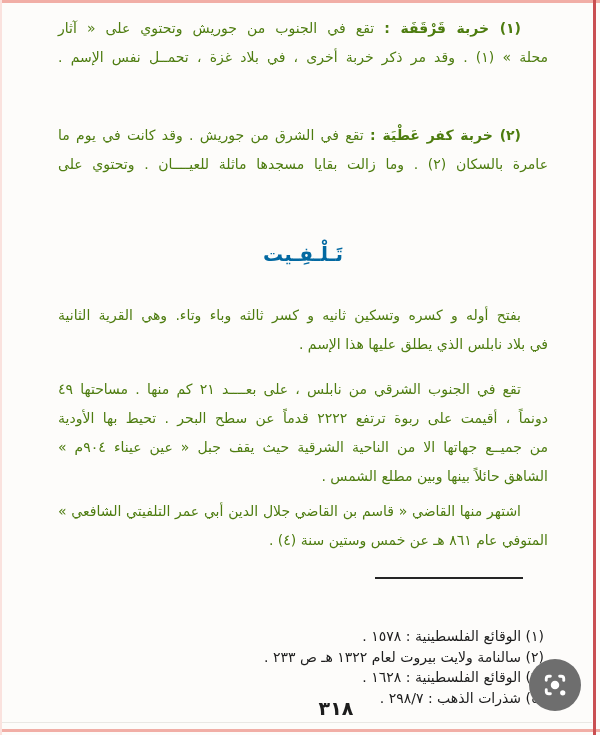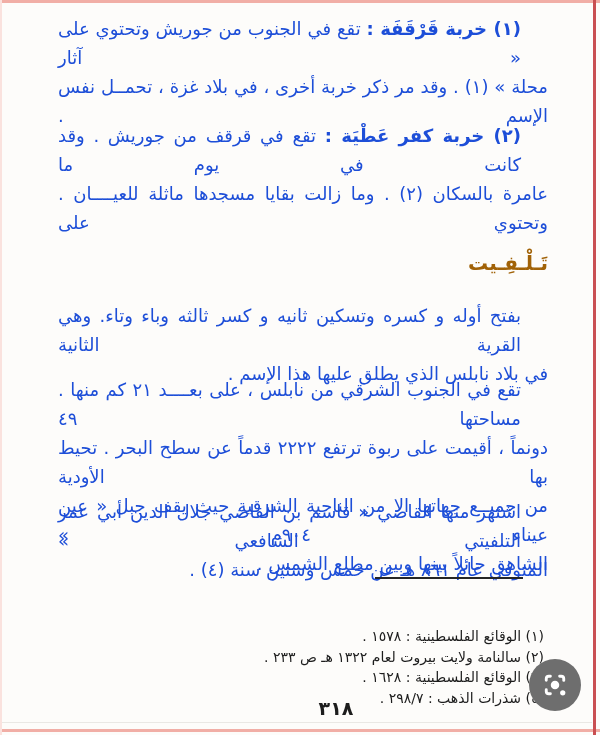--- a/index.html
+++ b/index.html
@@ -11,30 +11,30 @@
   
   .frame-top{position:absolute;top:0;left:0;width:600px;height:3px;background:#f1aea6;}
   .frame-bottom{position:absolute;top:729px;left:0;width:600px;height:3px;background:#f1aea6;}
   .frame-left{position:absolute;top:0;left:0;width:2px;height:735px;background:#fae2de;}
   .frame-right{position:absolute;top:0;left:593px;width:3px;height:735px;background:#c94f52;}
   .faint-rule{position:absolute;top:722px;left:0;width:592px;height:1px;background:#eae8e4;}
 
   
   .para{
     position:absolute;right:52px;width:490px;direction:rtl;
-    font-size:18px;line-height:29px;color:#1d4ed8;
+    font-size:14px;line-height:29px;color:#4d7c0f;
   }
   .line{text-align:justify;text-align-last:justify;}
   .line.lastline{text-align-last:right;}
   .line.first{padding-right:27px;}
   .entry-label{font-weight:bold;}
 
   .heading{
-    position:absolute;top:251px;right:52px;width:490px;direction:rtl;
-    font-size:20px;font-weight:bold;color:#a16207;
+    position:absolute;top:242px;right:52px;width:490px;direction:rtl;
+    text-align:center;font-size:20px;font-weight:bold;color:#0369a1;
   }
 
   .separator{position:absolute;top:577px;left:375px;width:148px;height:2px;background:#252525;}
 
   .footnotes{
     position:absolute;top:598px;right:56px;width:430px;direction:rtl;
     font-size:14px;line-height:20.5px;text-align:right;color:#1d1d1d;margin-top:28px;
   }
   .footnote{white-space:nowrap;}
 
@@ -54,21 +54,21 @@
 <body>
 
 <div class="page">
 
   <div class="para" style="top:14px">
     <div class="line first"><b class="entry-label">(١) خربة قَرْقَفَة :</b> <span>تقع في الجنوب من جوريش وتحتوي على « آثار</span></div>
     <div class="line">محلة » (١) . وقد مر ذكر خربة أخرى ، في بلاد غزة ، تحمــل نفس الإسم .</div>
   </div>
 
   <div class="para" style="top:121px">
-    <div class="line first"><b class="entry-label">(٢) خربة كفر عَطْيَة :</b> <span>تقع في قرقف من جوريش . وقد كانت في يوم ما</span></div>
+    <div class="line first"><b class="entry-label">(٢) خربة كفر عَطْيَة :</b> <span>تقع في الشرق من جوريش . وقد كانت في يوم ما</span></div>
     <div class="line">عامرة بالسكان (٢) . وما زالت بقايا مسجدها ماثلة للعيــــان . وتحتوي على</div>
   </div>
 
   <div class="heading">تَـلْـفِـيت</div>
 
   <div class="para" style="top:301px">
     <div class="line first">بفتح أوله و كسره وتسكين ثانيه و كسر ثالثه وباء وتاء. وهي القرية الثانية</div>
     <div class="line lastline">في بلاد نابلس الذي يطلق عليها هذا الإسم .</div>
   </div>
 

